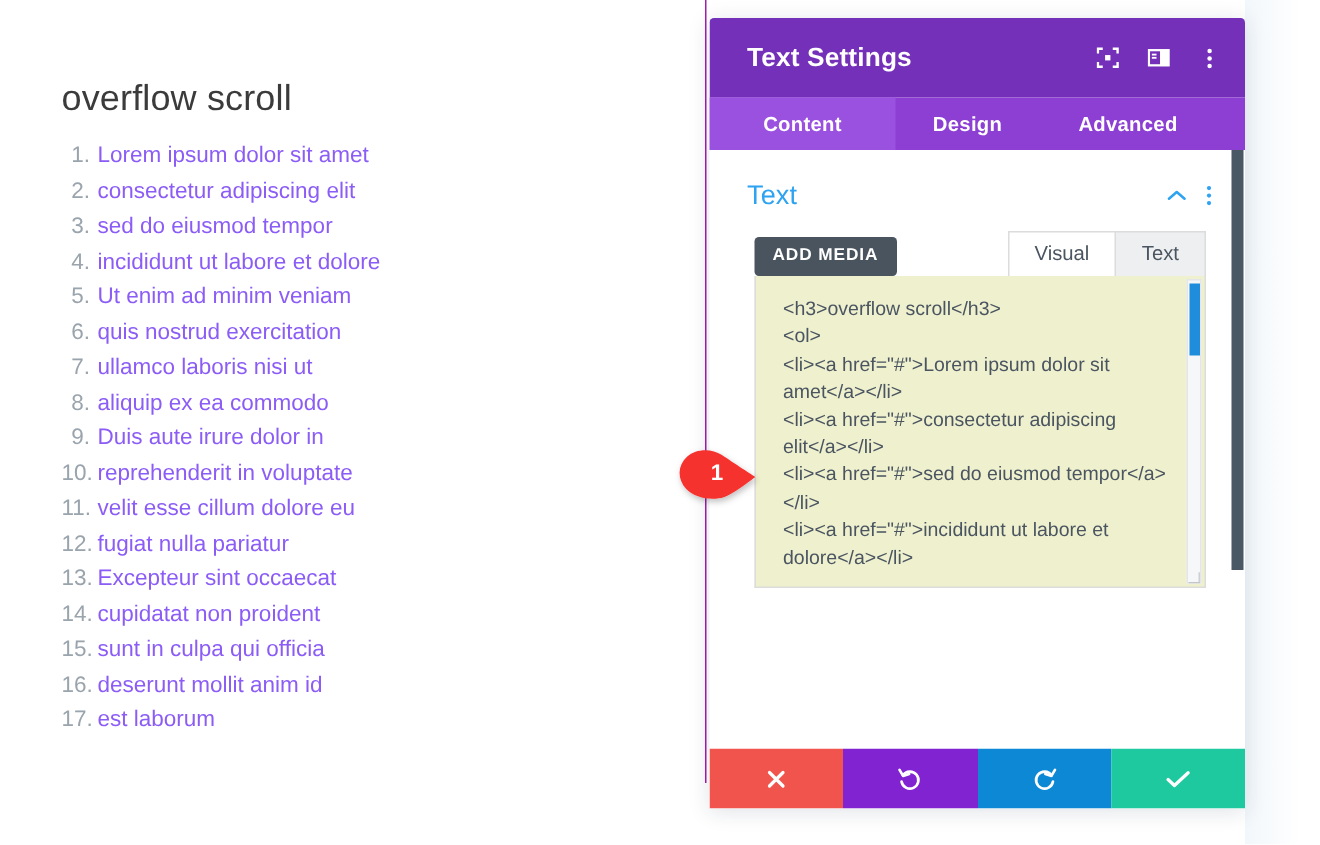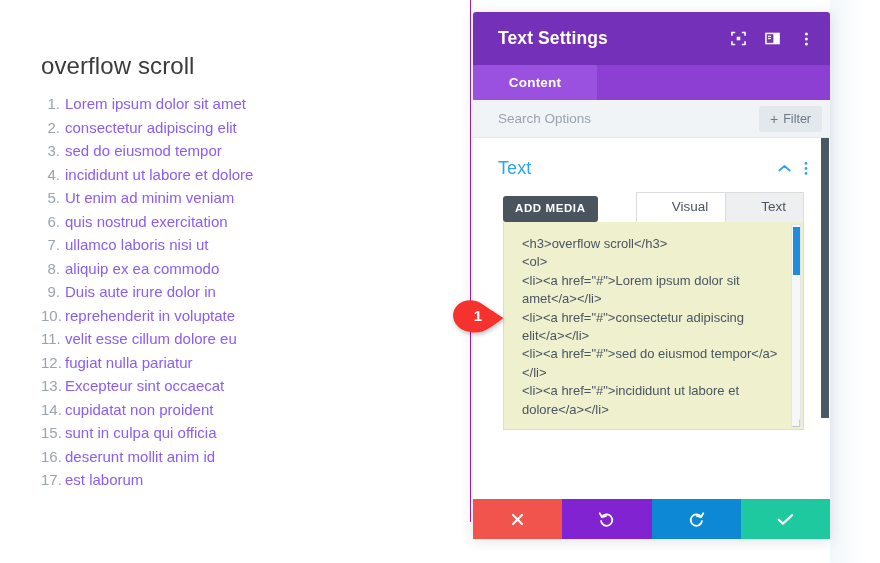--- a/index.html
+++ b/index.html
@@ -264,21 +264,21 @@
   }
   .editor-tabs {
     margin-left: auto;
     display: flex;
     align-items: flex-end;
     gap: 0px;
   }
   .etab {
     font-size: 13.5px;
     color: #4a5561;
-    padding: 5px 17px 6px 35px;
+    padding: 5px 17px 6px 17px;
     border: 1px solid #dcdcdc;
     border-bottom: none;
     cursor: pointer;
     line-height: 18px;
     box-sizing: border-box;
   }
   .etab.active {
     background: #ffffff;
     border-color: #dcdcdc;
     position: relative;
@@ -461,29 +461,24 @@
             <circle cx="2.4" cy="3" r="1.5" fill="#ffffff"></circle>
             <circle cx="2.4" cy="8" r="1.5" fill="#ffffff"></circle>
             <circle cx="2.4" cy="13" r="1.5" fill="#ffffff"></circle>
           </svg>
         </div>
       </div>
     </div>
 
     <div class="panel-tabs">
       <div class="tab t-content">Content</div>
+      <div class="tab t-design">Design</div>
+      <div class="tab t-adv">Advanced</div>
     </div>
 
-    <div class="search-bar">
-      <input class="search-input" type="text" placeholder="Search Options" style="">
-      <button class="filter-btn">
-        <span class="filter-plus">+</span>
-        <span>Filter</span>
-      </button>
-    </div>
 
     <div class="panel-body">
 
       <div class="section">
         <div class="section-head">
           <div class="section-title">Text</div>
           <div class="sec-icons">
             <div class="sec-icon">
               <svg width="13" height="9" viewBox="0 0 13 9">
                 <path d="M1.3 6.5L6.5 2l5.2 4.5" fill="none" stroke="#2ea3f2" stroke-width="1.7" stroke-linecap="round" stroke-linejoin="round"></path>

